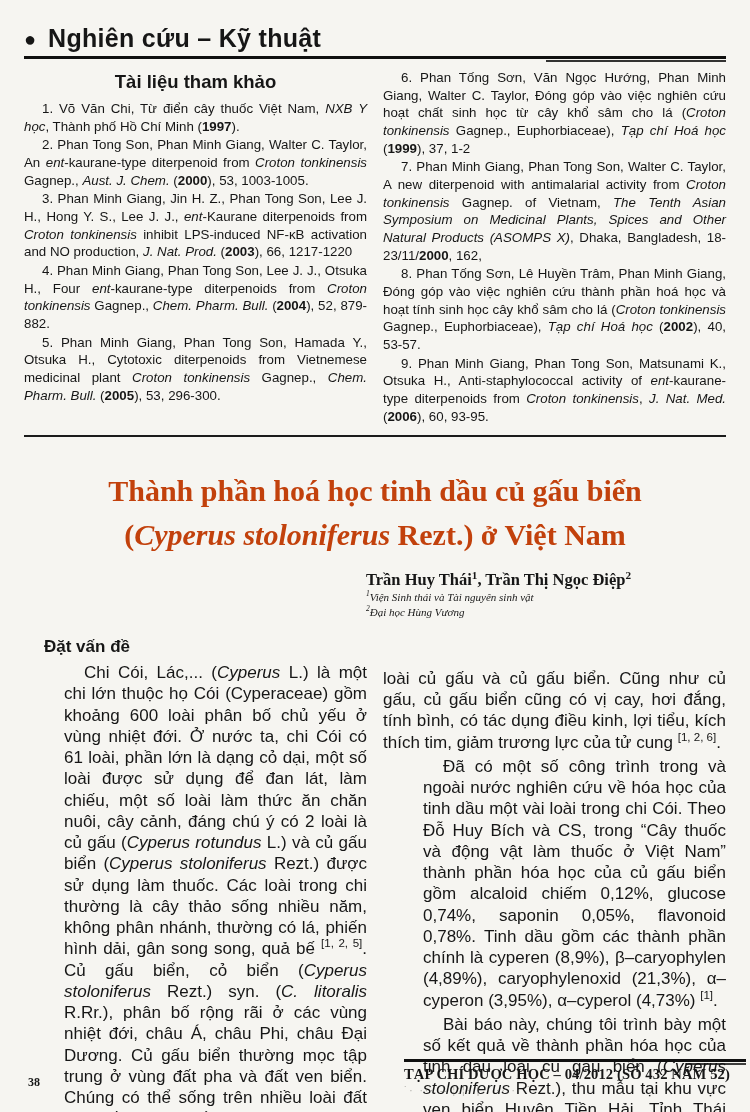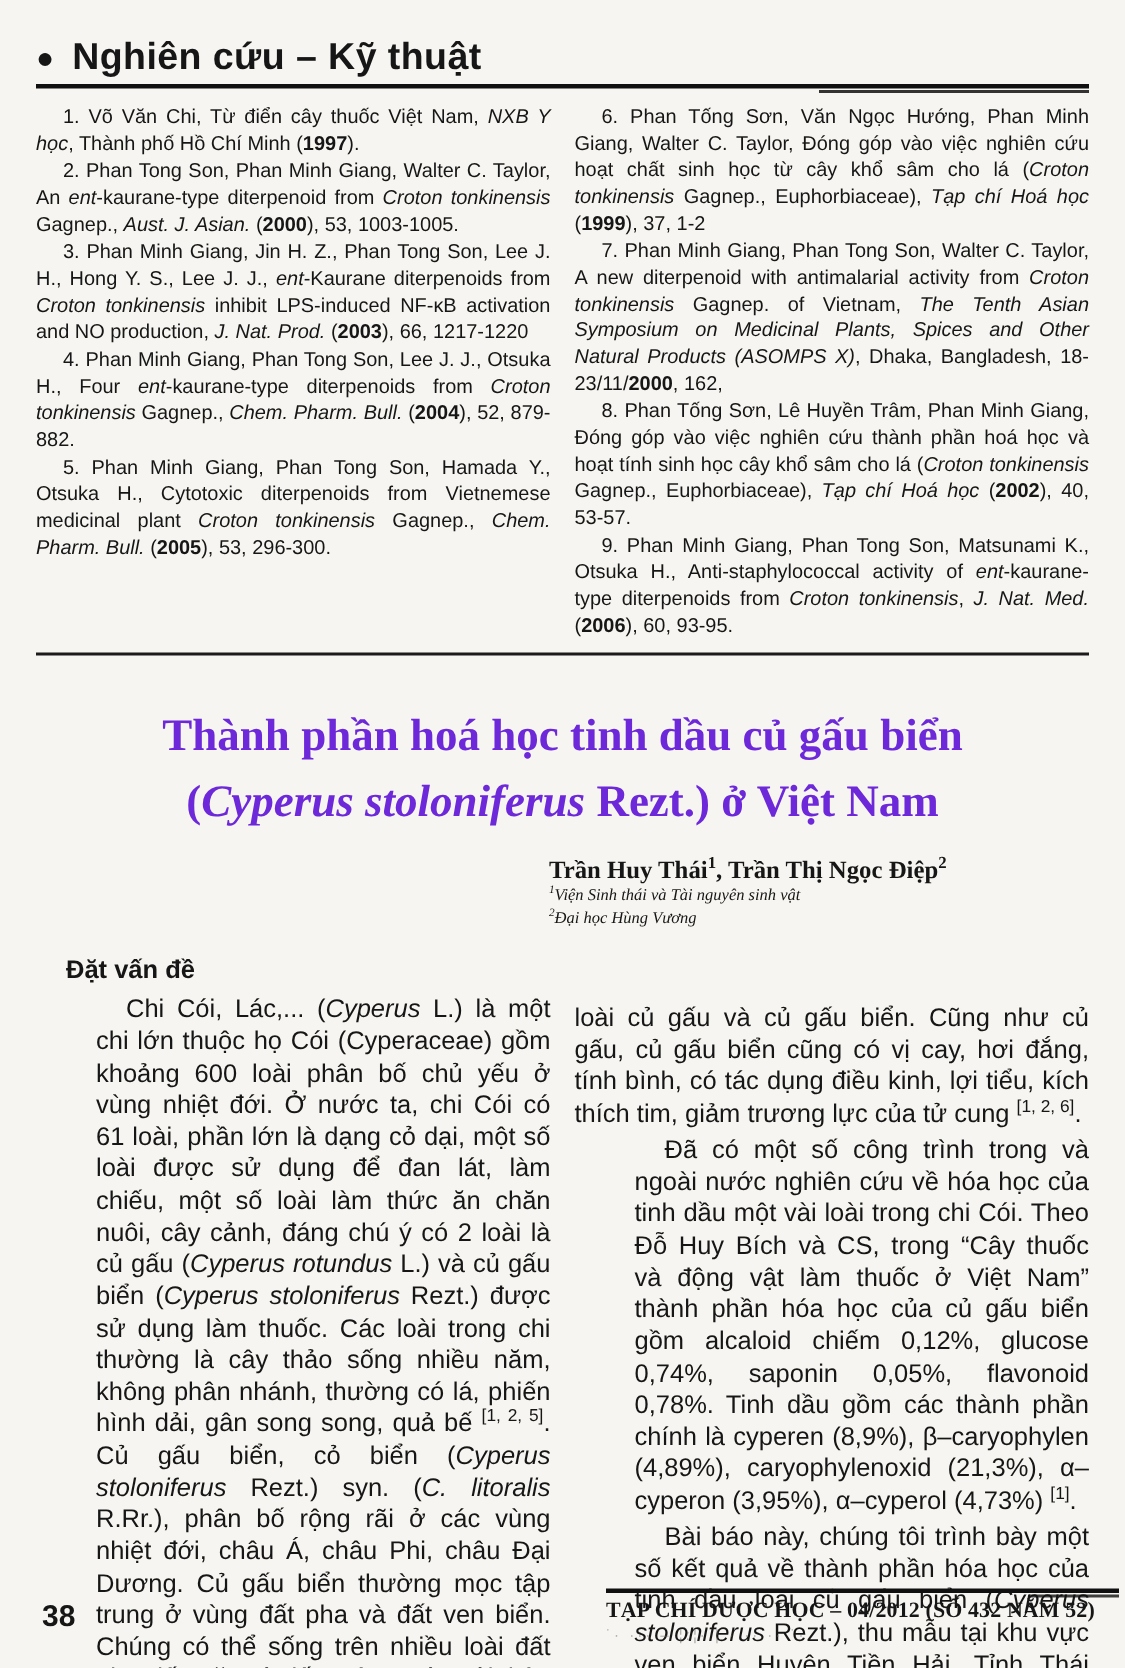--- a/index.html
+++ b/index.html
@@ -23,36 +23,36 @@
   .col{width:343px;}
   .refs-heading{text-align:center;font-weight:bold;font-size:18.5px;margin:2px 0 7px 0;}
   p.ref{font-size:13.3px;line-height:1.33;text-align:justify;text-indent:18px;margin:0 0 1px 0;}
   p.ref i{font-style:italic;}
   sup{font-size:68%;line-height:0;}
 
   .mid-rule{height:2px;background:#1b1b1b;margin-top:9px;}
 
   
   .title{font-family:"Liberation Serif","DejaVu Serif",serif;font-weight:bold;
-         font-size:30px;line-height:1.45;text-align:center;margin-top:32px;color:#6d28d9;}
+         font-size:30px;line-height:1.45;text-align:center;margin-top:32px;color:#c2410c;}
   .byline{width:330px;margin:14px 30px 0 auto;text-align:left;
           font-family:"Liberation Serif","DejaVu Serif",serif;}
   .authors{font-weight:bold;font-size:16.5px;}
   .affil{font-style:italic;font-size:11px;line-height:1.35;}
 
   
   .body{margin-top:17px;align-items:center;}
   .section-heading{font-weight:bold;font-size:17px;margin:0 0 5px 20px;}
   p.bp{font-size:17px;line-height:1.25;text-align:justify;margin:0 0 3px 0;}
   p.bp.indent{text-indent:20px;margin-left:40px;}
   p.bp i{font-style:italic;}
 
   
   .pageno{position:absolute;left:28px;bottom:22px;
-          font-family:Liberation Sans, sans-serif;font-weight:bold;font-size:20px;}
+          font-family:Liberation Serif, serif;font-weight:bold;font-size:12px;}
   .journal{position:absolute;right:4px;bottom:16px;width:342px;text-align:left;}
   .journal-rule{height:3px;background:#101010;margin-bottom:4px;position:relative;}
   .journal-rule::after{content:"";position:absolute;right:0;top:4px;width:60px;height:2px;background:#101010;opacity:.8;}
   .journal-name{font-family:"Liberation Serif","DejaVu Serif",serif;font-weight:bold;
                 font-size:14.6px;white-space:nowrap;letter-spacing:.1px;}
   .bleed{margin-top:2px;font-size:10px;color:#6f6e68;opacity:.55;filter:blur(.5px);
          letter-spacing:2px;white-space:nowrap;overflow:hidden;}
 </style>
 </head>
 <body>
@@ -60,22 +60,23 @@
 <div class="page">
 
   <div class="hdr">
     <span class="hdr-bullet">●</span>
     <span class="hdr-title">Nghiên cứu – Kỹ thuật</span>
   </div>
   <div class="hdr-rule"></div>
 
   <div class="cols">
     <div class="col">
+      <div class="refs-heading">Tài liệu tham khảo</div>
       <p class="ref">1. Võ Văn Chi, Từ điển cây thuốc Việt Nam, <i>NXB Y học</i>, Thành phố Hồ Chí Minh (<b>1997</b>).</p>
-      <p class="ref">2. Phan Tong Son, Phan Minh Giang, Walter C. Taylor, An <i>ent</i>-kaurane-type diterpenoid from <i>Croton tonkinensis</i> Gagnep., <i>Aust. J. Asian.</i> (<b>2000</b>), 53, 1003-1005.</p>
+      <p class="ref">2. Phan Tong Son, Phan Minh Giang, Walter C. Taylor, An <i>ent</i>-kaurane-type diterpenoid from <i>Croton tonkinensis</i> Gagnep., <i>Aust. J. Chem.</i> (<b>2000</b>), 53, 1003-1005.</p>
       <p class="ref">3. Phan Minh Giang, Jin H. Z., Phan Tong Son, Lee J. H., Hong Y. S., Lee J. J., <i>ent</i>-Kaurane diterpenoids from <i>Croton tonkinensis</i> inhibit LPS-induced NF-κB activation and NO production, <i>J. Nat. Prod.</i> (<b>2003</b>), 66, 1217-1220</p>
       <p class="ref">4. Phan Minh Giang, Phan Tong Son, Lee J. J., Otsuka H., Four <i>ent</i>-kaurane-type diterpenoids from <i>Croton tonkinensis</i> Gagnep., <i>Chem. Pharm. Bull.</i> (<b>2004</b>), 52, 879-882.</p>
       <p class="ref">5. Phan Minh Giang, Phan Tong Son, Hamada Y., Otsuka H., Cytotoxic diterpenoids from Vietnemese medicinal plant <i>Croton tonkinensis</i> Gagnep., <i>Chem. Pharm. Bull.</i> (<b>2005</b>), 53, 296-300.</p>
     </div>
     <div class="col">
       <p class="ref">6. Phan Tống Sơn, Văn Ngọc Hướng, Phan Minh Giang, Walter C. Taylor, Đóng góp vào việc nghiên cứu hoạt chất sinh học từ cây khổ sâm cho lá (<i>Croton tonkinensis</i> Gagnep., Euphorbiaceae), <i>Tạp chí Hoá học</i> (<b>1999</b>), 37, 1-2</p>
       <p class="ref">7. Phan Minh Giang, Phan Tong Son, Walter C. Taylor, A new diterpenoid with antimalarial activity from <i>Croton tonkinensis</i> Gagnep. of Vietnam, <i>The Tenth Asian Symposium on Medicinal Plants, Spices and Other Natural Products (ASOMPS X)</i>, Dhaka, Bangladesh, 18-23/11/<b>2000</b>, 162,</p>
       <p class="ref">8. Phan Tống Sơn, Lê Huyền Trâm, Phan Minh Giang, Đóng góp vào việc nghiên cứu thành phần hoá học và hoạt tính sinh học cây khổ sâm cho lá (<i>Croton tonkinensis</i> Gagnep., Euphorbiaceae), <i>Tạp chí Hoá học</i> (<b>2002</b>), 40, 53-57.</p>
       <p class="ref">9. Phan Minh Giang, Phan Tong Son, Matsunami K., Otsuka H., Anti-staphylococcal activity of <i>ent</i>-kaurane-type diterpenoids from <i>Croton tonkinensis</i>, <i>J. Nat. Med.</i> (<b>2006</b>), 60, 93-95.</p>
     </div>

